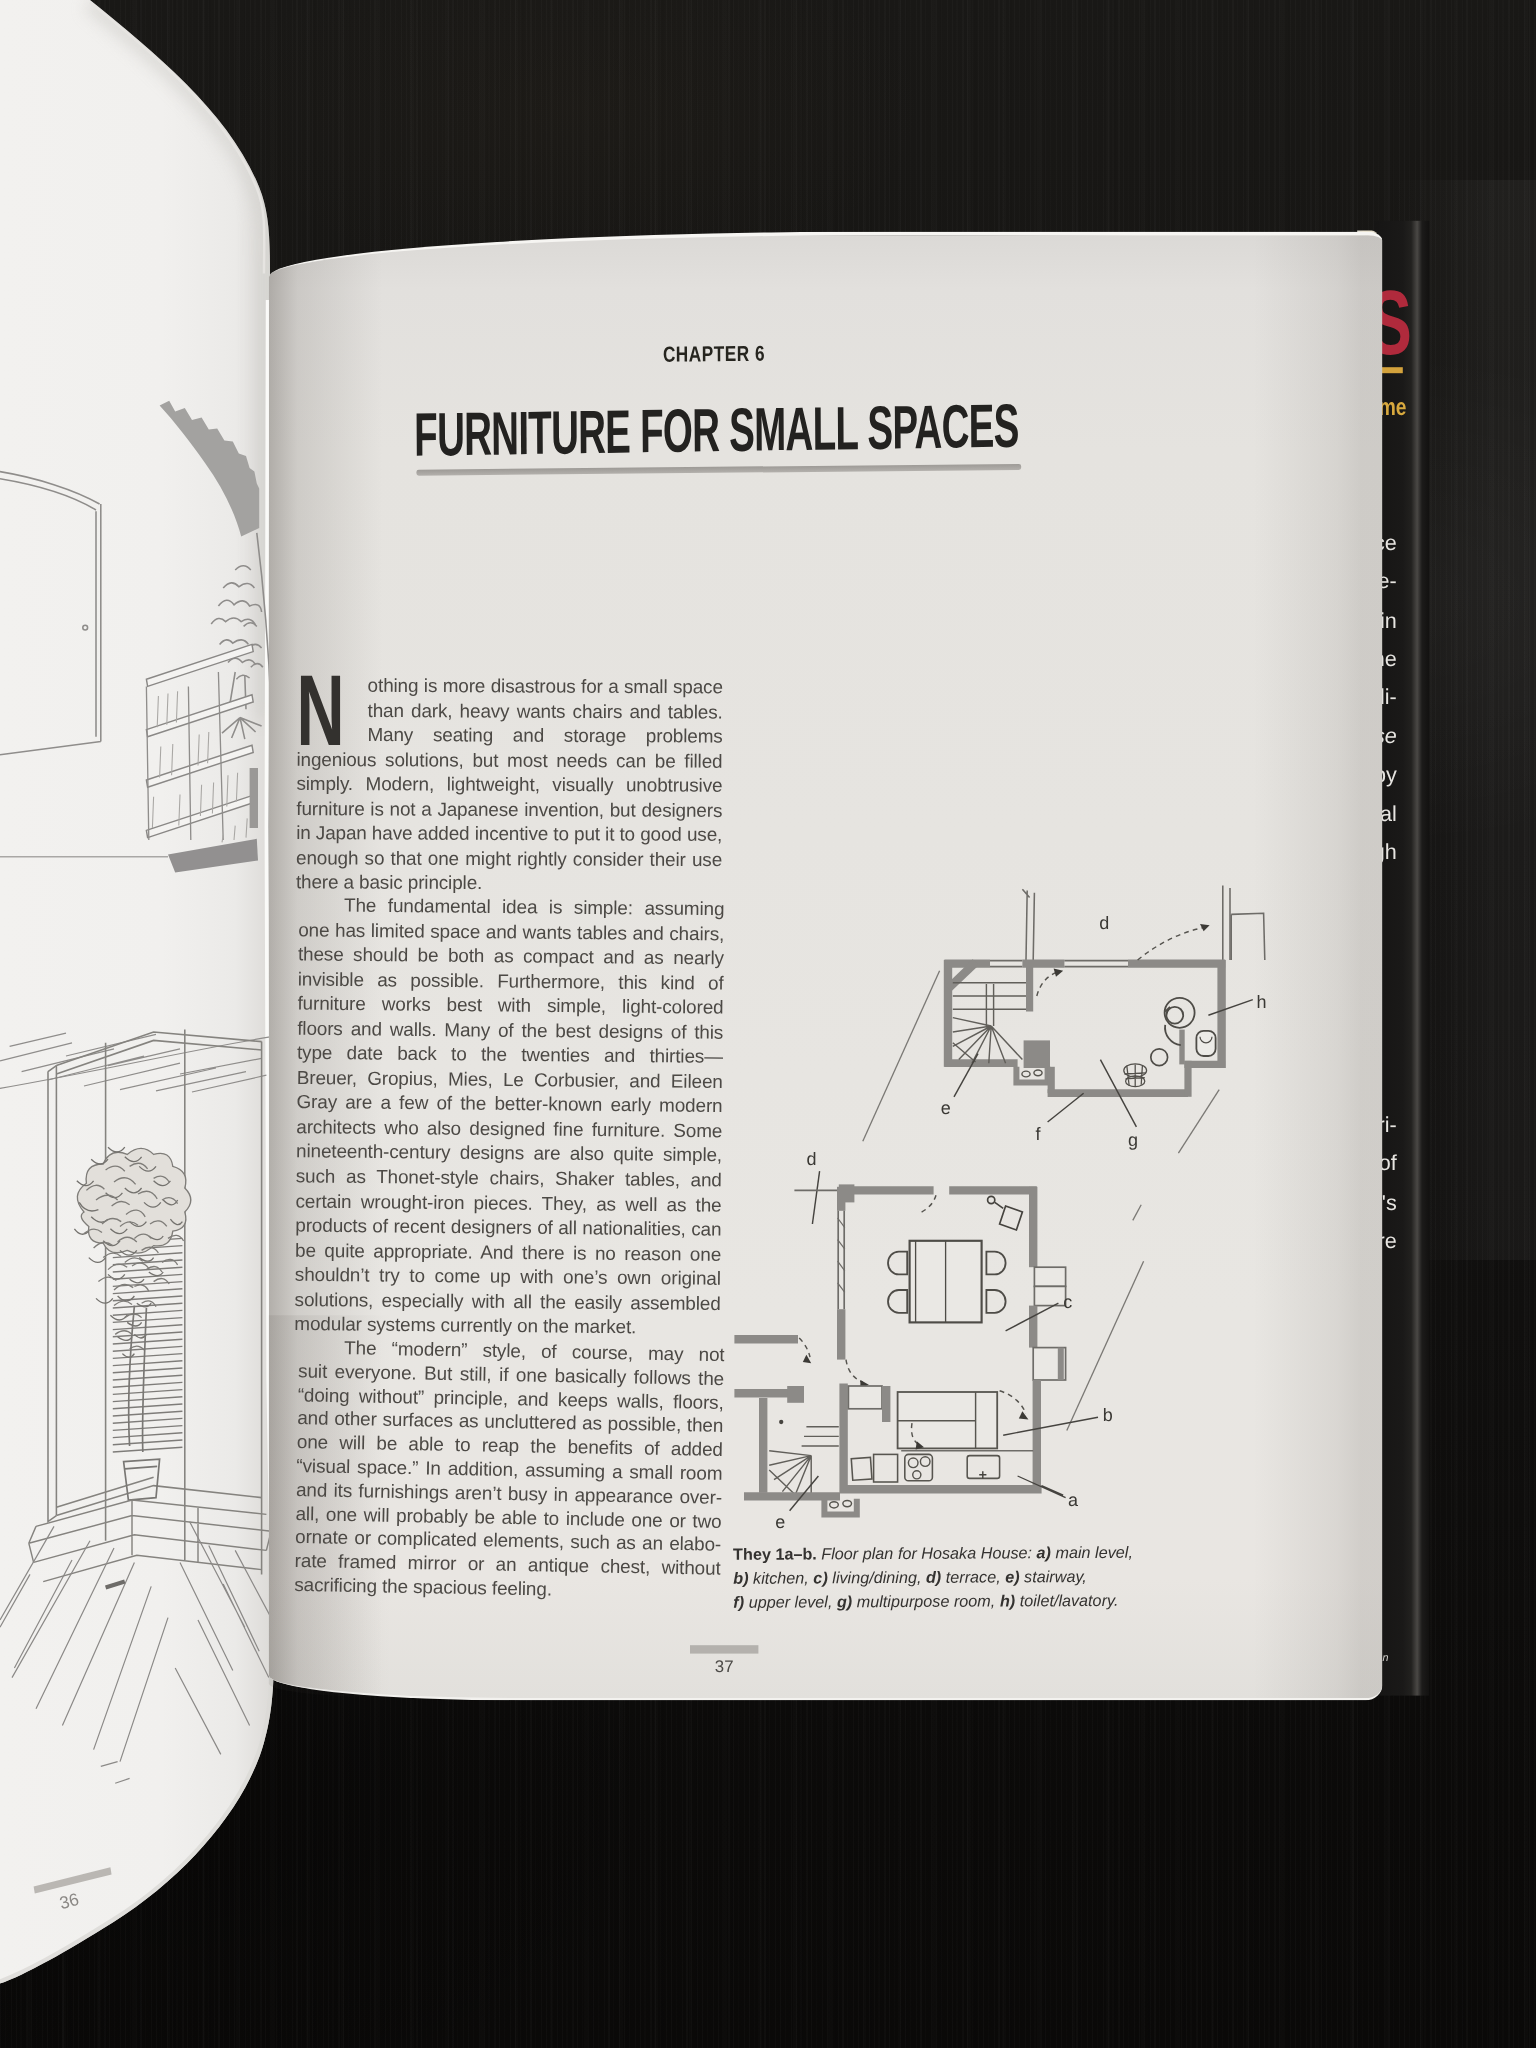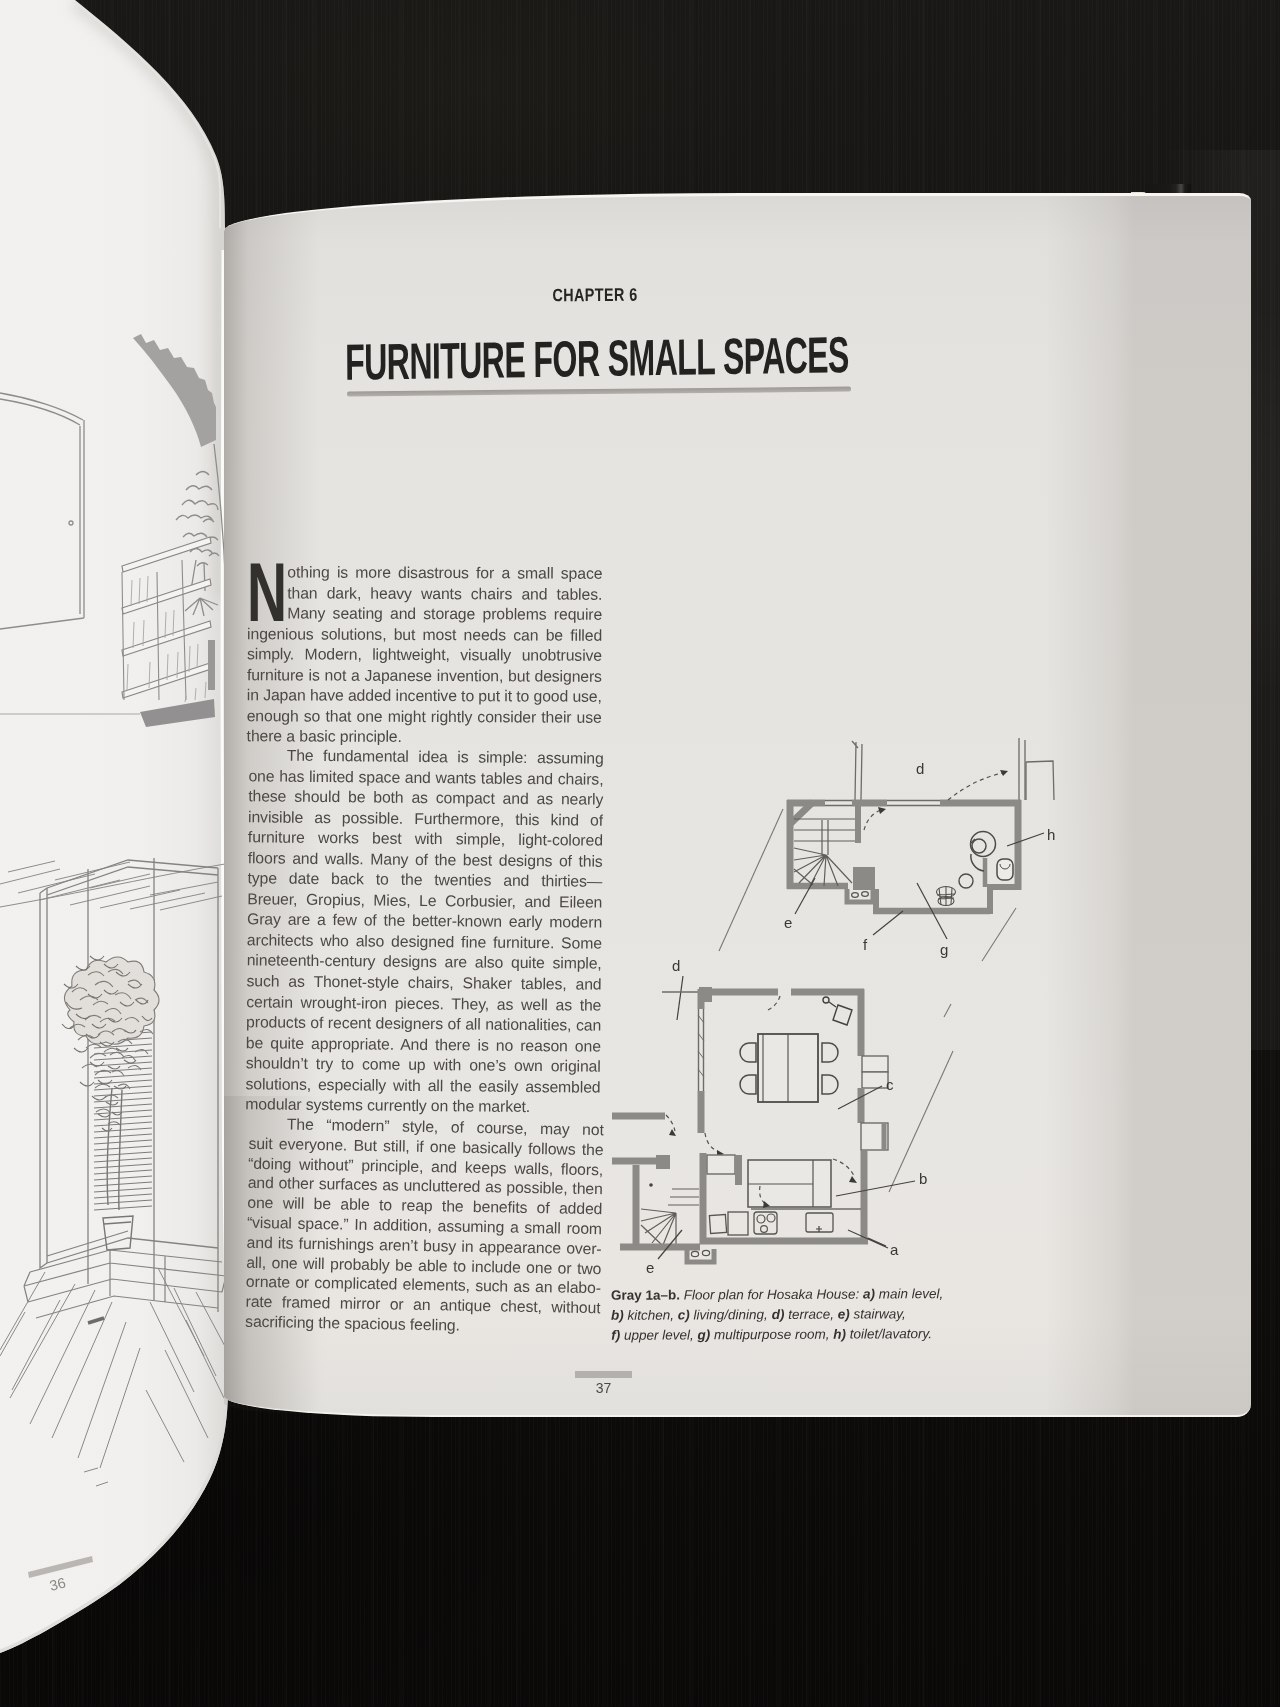--- a/index.html
+++ b/index.html
@@ -20,38 +20,38 @@
 .jacket{position:absolute;left:1145px;top:184px;width:46px;height:1229px;background:linear-gradient(90deg,#161514 0,#1a1918 24px,#22211f 31px,#4a4845 36px,#1c1b1a 40px,#121110 46px);overflow:hidden;}
 .jk-s{position:absolute;left:-4px;top:57px;font-weight:bold;font-size:76px;line-height:58px;color:#b02a3c;transform:scaleX(0.70);transform-origin:left top;}
 .jk-bar{position:absolute;left:1px;top:122px;width:23px;height:5px;background:#d3a23c;}
 .jk-me{position:absolute;left:4px;top:146px;font-weight:bold;font-size:20px;line-height:21px;color:#d8a93e;transform:scaleX(0.80);transform-origin:left top;}
 .jk-txt{position:absolute;left:-30px;top:252px;width:49px;text-align:right;font-size:18px;line-height:32.3px;color:#e7e5e1;}
 .jk-txt2{position:absolute;left:-30px;top:737px;width:49px;text-align:right;font-size:18px;line-height:32.3px;color:#e7e5e1;}
 .jk-an{position:absolute;left:2px;top:1192px;font-size:9px;color:#cfcdc9;font-style:italic;}
 
 .pageblock{position:absolute;left:1131px;top:192px;width:17px;height:1212px;background:linear-gradient(90deg,#ddd9cf 0,#ece5d2 5px,#e8e1cd 12px,#cfc9b8 15px,#a9a496 17px);border-radius:0 5px 4px 0;}
 
-.rightpage{position:absolute;left:224px;top:193px;width:1027px;height:1219px;background:
+.rightpage{position:absolute;left:224px;top:193px;width:928px;height:1219px;background:
  linear-gradient(90deg, rgba(74,68,62,0.34) 0, rgba(74,68,62,0.15) 24px, rgba(74,68,62,0.0) 95px),
  linear-gradient(90deg, rgba(0,0,0,0) 820px, rgba(86,80,74,0.10) 890px, rgba(86,80,74,0.16) 910px),
  linear-gradient(180deg,#dbd9d6 0,#e2e0dd 45px,#e5e3df 180px,#e6e4e0 500px,#e8e6e2 900px,#e9e6e2 1120px,#e2e0dc 1219px);
  border-radius:520px 12px 14px 210px / 38px 8px 13px 21px;
  border-top:3px solid #f6f5f2;border-bottom:2px solid #f3f2ef;}
 
 .chapter{position:absolute;left:371px;top:89px;white-space:nowrap;font-weight:bold;font-size:18px;color:#26251f;letter-spacing:0.5px;transform:translateX(-50%) scaleX(0.80) rotate(-0.4deg);}
 
 .title{position:absolute;left:373px;top:133px;white-space:nowrap;font-weight:bold;font-size:51px;color:#232220;letter-spacing:-1px;transform:translateX(-50%) scaleX(0.63) rotate(-0.55deg);}
 .rule{position:absolute;left:123px;top:193px;width:504px;height:5px;background:linear-gradient(180deg,#9d9a96,#b3b0ac);border-radius:2px;transform:rotate(-0.55deg);}
 
 .col{position:absolute;left:23px;top:366.5px;width:355px;font-size:15.75px;letter-spacing:-0.1px;color:#4c4945;}
 .ln{text-align:justify;height:20.55px;line-height:20.55px;overflow:hidden;}
 .ln:after{content:"";display:inline-block;width:100%;height:0;}
 .lnl{text-align:left;height:20.55px;line-height:20.55px;white-space:nowrap;}
 .ind{text-indent:38px;}
-.dc{margin-left:40px;}
+.dc{margin-left:59px;}
 .p1{transform:rotate(0.25deg);}
 .p2{transform:rotate(0.55deg);}
 .p3{transform:rotate(1.05deg);}
 .p3 .ln,.p3 .lnl{height:19.8px;line-height:19.8px;}
 .dropcap{position:absolute;left:23px;top:365px;font-weight:bold;font-size:84px;line-height:62px;color:#33312e;transform:scaleX(0.66);transform-origin:left top;}
 
 .caption{position:absolute;left:387px;top:1089px;white-space:nowrap;font-size:13.5px;line-height:19.8px;color:#343230;font-style:italic;transform:rotate(-0.3deg);}
 .caption b{font-style:italic;}
 .capb{font-style:normal;font-weight:bold;}
 
@@ -451,19 +451,19 @@
 <path d="M915,1178 L836,1193" stroke="#45433f" stroke-width="1.2" fill="none"></path>
 
 <text x="890" y="1252" font-size="15" fill="#3a3834">a</text>
 <path d="M888,1245 L848,1227 M886,1243 L868,1235" stroke="#45433f" stroke-width="1.1" fill="none"></path>
 
 <text x="646" y="1270" font-size="15" fill="#3a3834">e</text>
 <path d="M658,1256 L682,1227" stroke="#45433f" stroke-width="1.2" fill="none"></path>
 </g>
 </svg>
 
-<div class="caption"><span class="capb">Gray 1a–b.</span> Floor plan for Hosaka House: <b>a)</b> main level,<br><b>b)</b> kitchen, <b>c)</b> living/dining, <b>d)</b> terrace, <b>e)</b> stairway,<br><b>f)</b> upper level, <b>g)</b> multipurpose room, <b>h)</b> toilet/lavatory.</div>
+<div class="caption"><span class="capb">They 1a–b.</span> Floor plan for Hosaka House: <b>a)</b> main level,<br><b>b)</b> kitchen, <b>c)</b> living/dining, <b>d)</b> terrace, <b>e)</b> stairway,<br><b>f)</b> upper level, <b>g)</b> multipurpose room, <b>h)</b> toilet/lavatory.</div>
 
 <div class="folio37bar"></div>
 
 <div class="folio37">37</div>
 </div>
 </div>
 
 </body></html>

